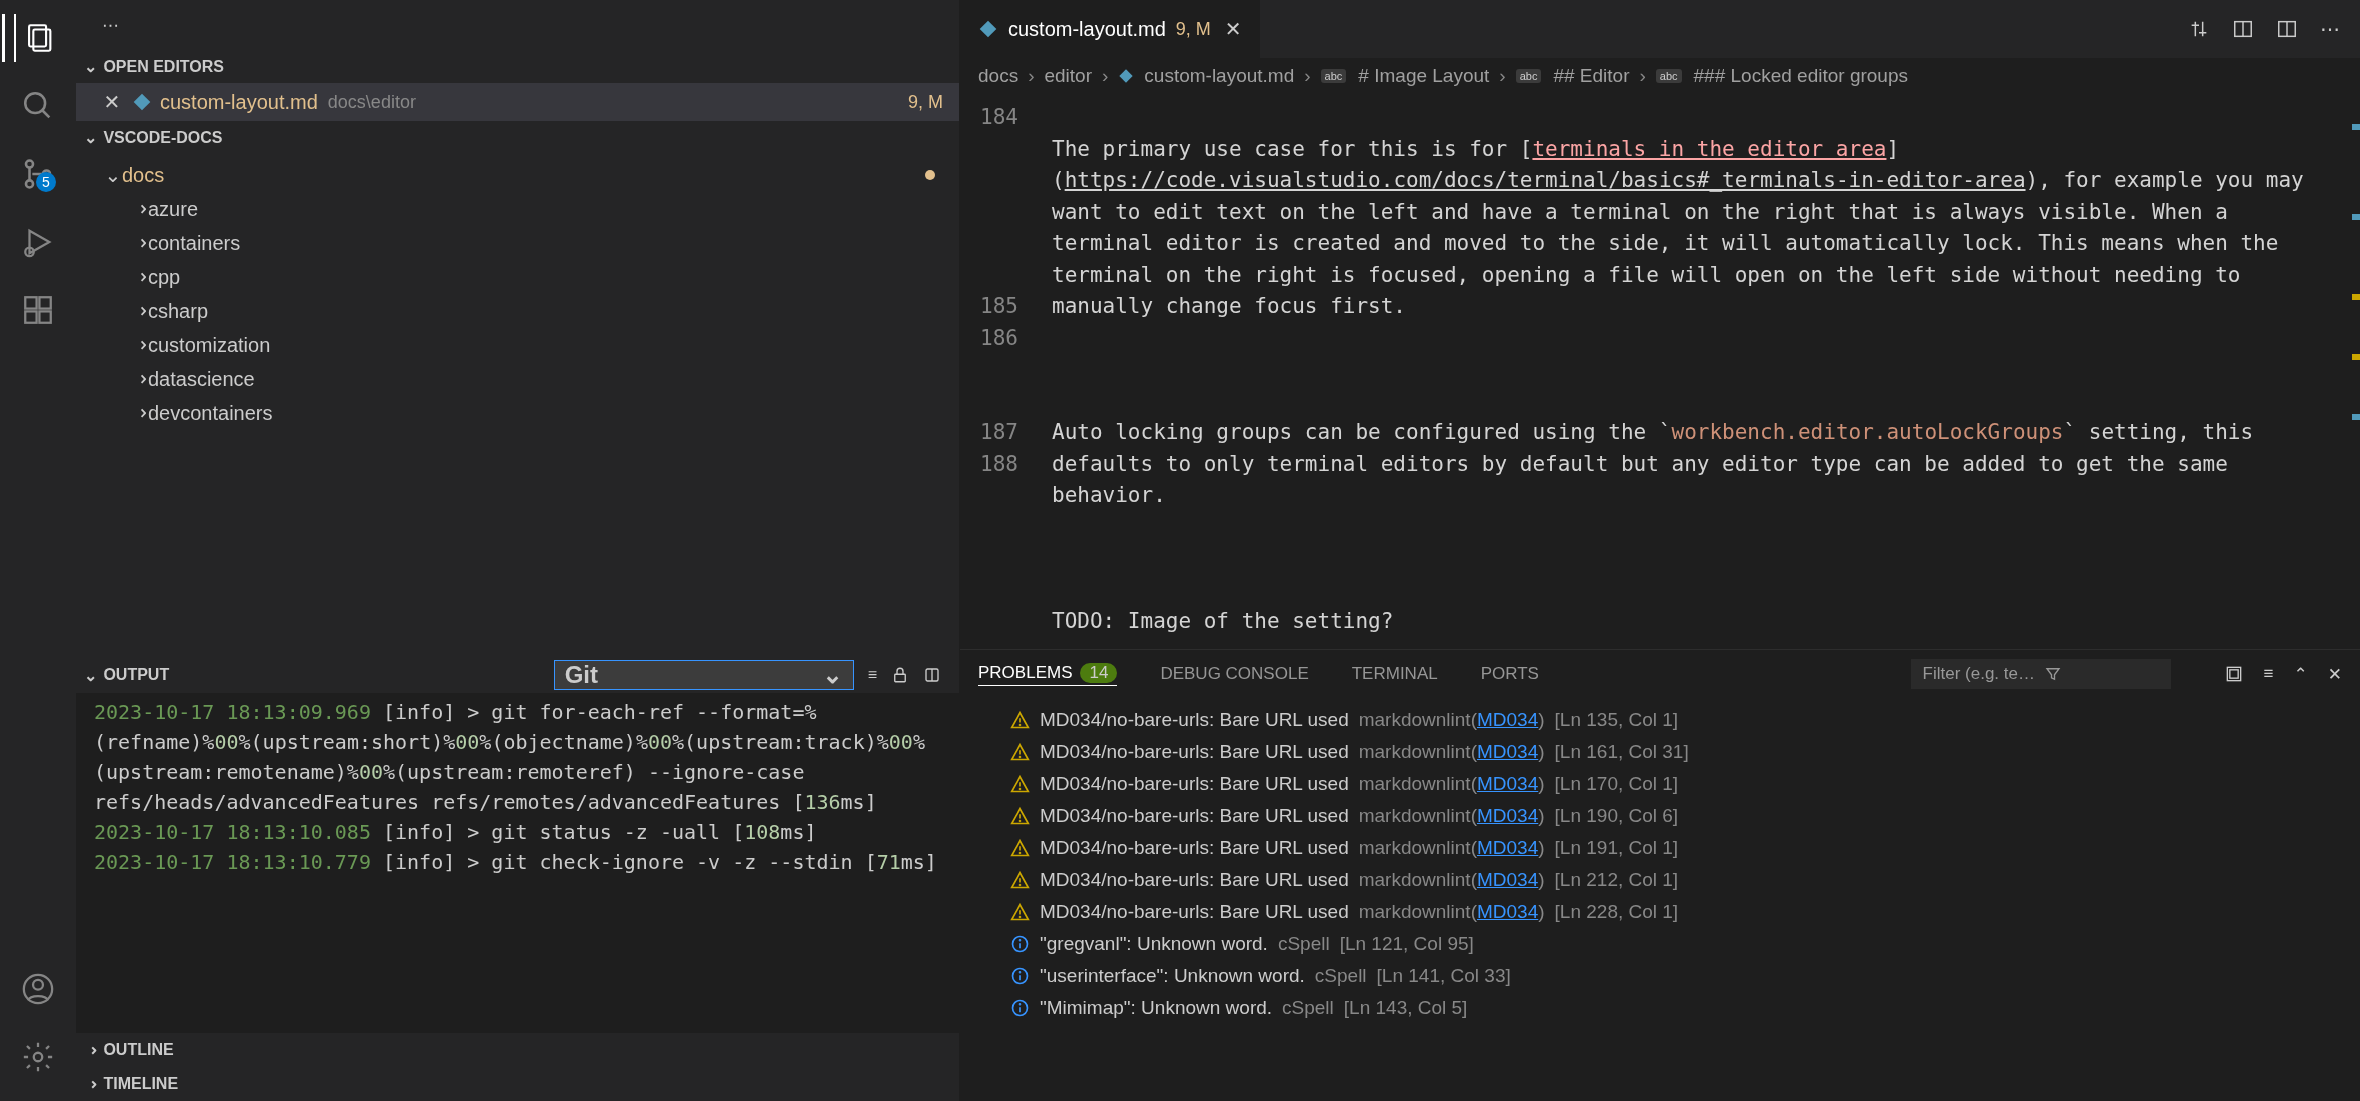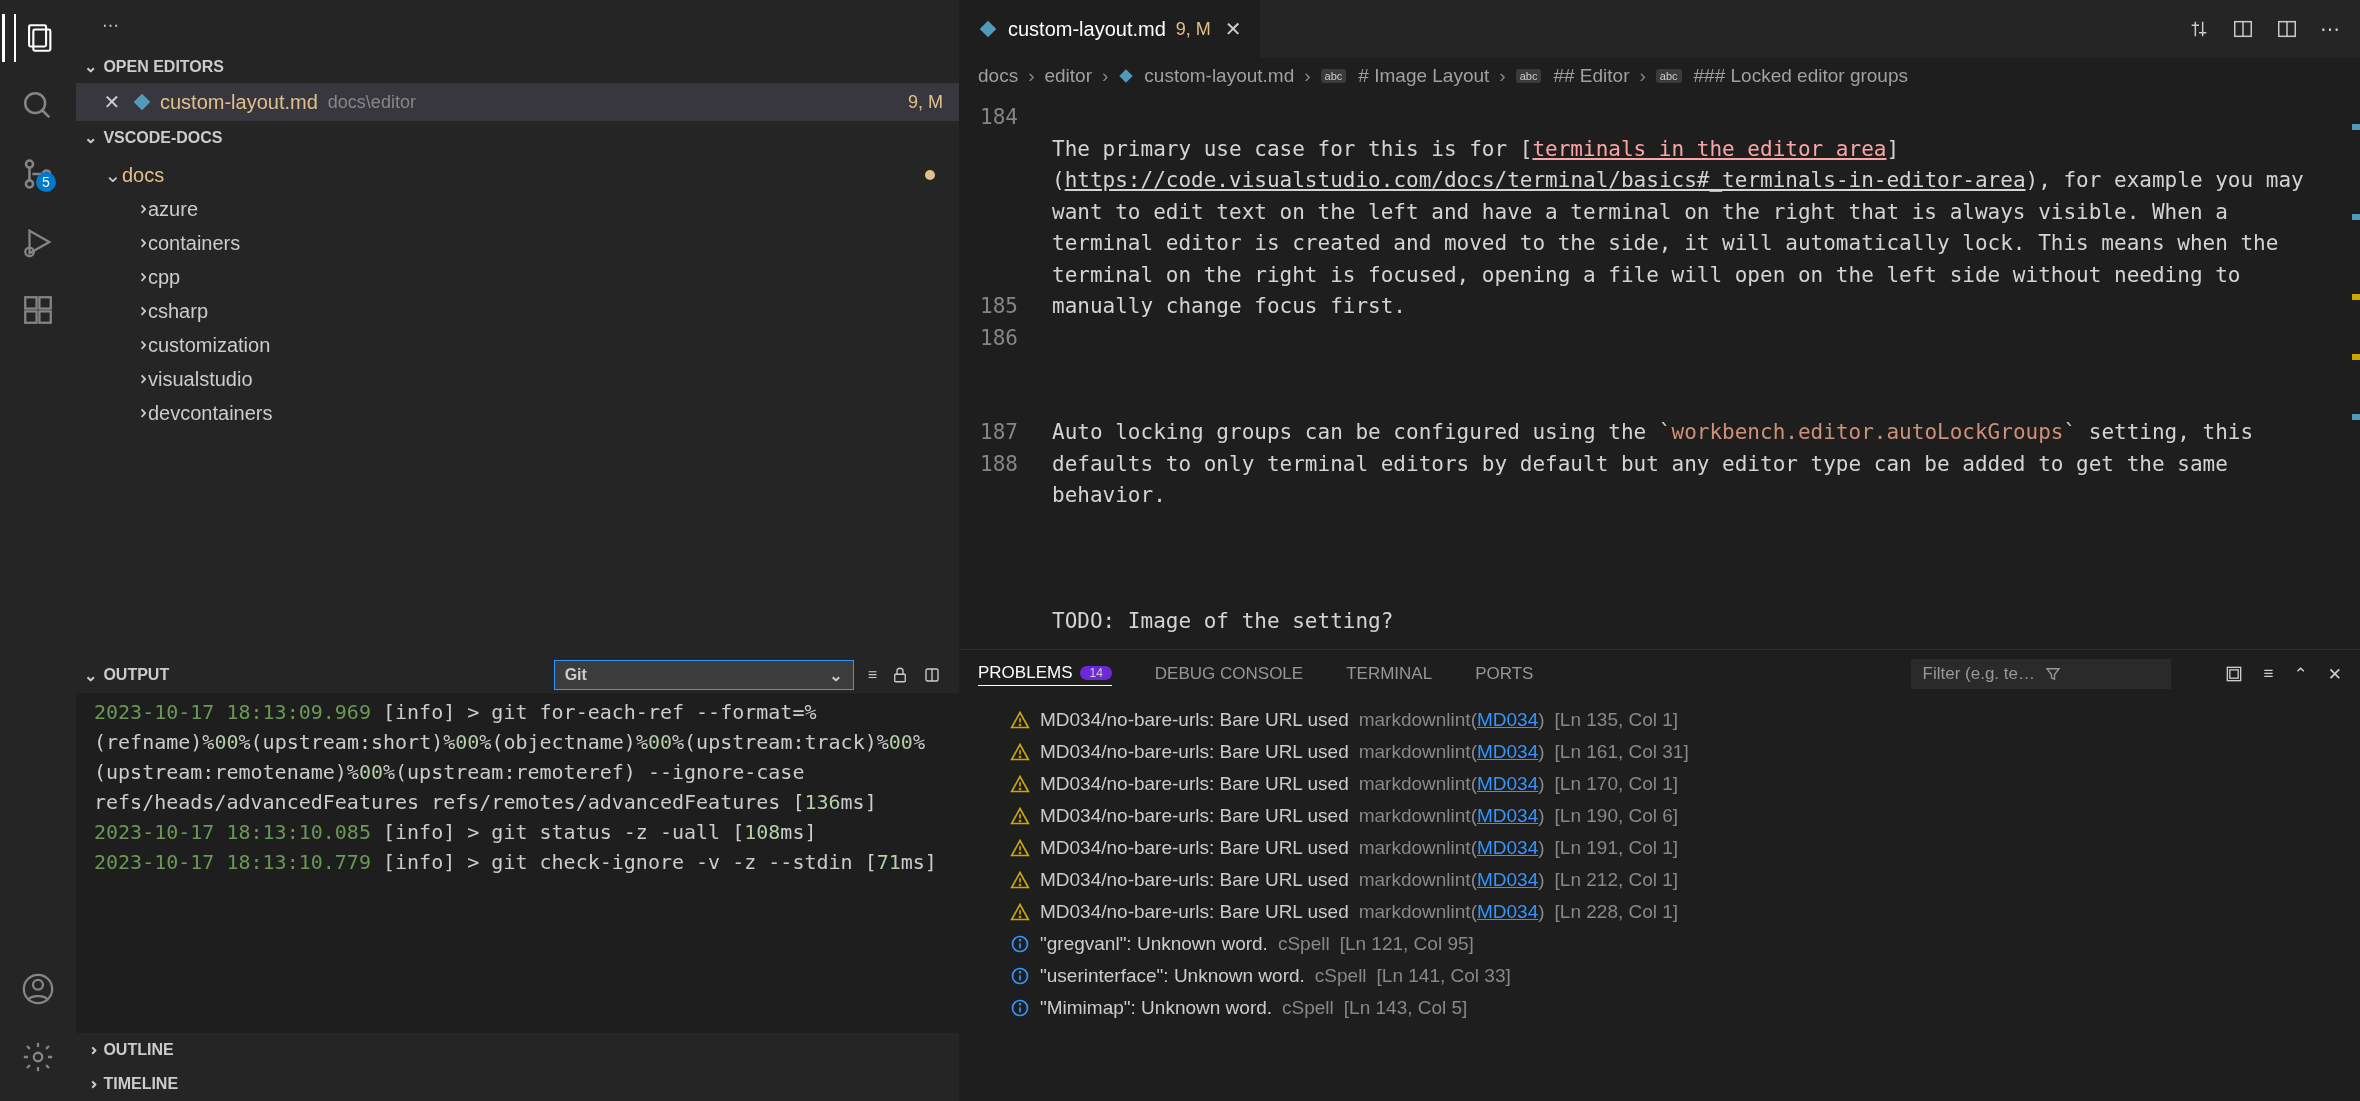--- a/index.html
+++ b/index.html
@@ -23,21 +23,21 @@
 .oe-name { color:#e2c08d; }
 .oe-path { color:#888; margin-left:10px; font-size:18px; }
 .oe-badge { margin-left:auto; margin-right:16px; color:#e2c08d; font-size:18px; }
 .tree { flex:1; overflow:hidden; padding-top:4px; }
 .tree-row { height:34px; display:flex; align-items:center; font-size:20px; color:#ccc; cursor:pointer; }
 .tree-row .chev { width:18px; text-align:center; color:#ccc; }
 .tree-folder { color:#ccc; }
 .tree-dot { margin-left:auto; margin-right:24px; width:10px; height:10px; border-radius:50%; background:#e2c08d; }
 .output-hdr { height:36px; display:flex; align-items:center; padding:0 8px; font-size:16px; font-weight:600; background:#252526; }
 .output-hdr .chev { margin-right:6px; }
-.output-select { margin-left:auto; background:#3c3c3c; color:#ccc; border:1px solid #3794ff; height:30px; width:300px; display:flex; align-items:center; padding:0 10px; font-size:16px; }
+.output-select { margin-left:auto; background:#3c3c3c; color:#ccc; border:1px solid #3794ff; height:30px; width:300px; display:flex; align-items:flex-end; padding:0 10px; font-size:24px; }
 .output-select .down { margin-left:auto; }
 .output-icons { display:flex; gap:14px; margin-left:14px; margin-right:10px; color:#ccc; }
 .output-body { font-family:Consolas,monospace; font-size:20px; line-height:1.5; padding:4px 18px; color:#ccc; background:#1e1e1e; height:340px; overflow:hidden; white-space:pre-wrap; }
 .ts { color:#6a9955; }
 .num { color:#b5cea8; }
 .simple-hdr { height:34px; display:flex; align-items:center; padding:0 8px; font-size:16px; font-weight:600; background:#252526; cursor:pointer; }
 .simple-hdr .chev { margin-right:6px; transform:rotate(-90deg); display:inline-block; }
 .editor-side { flex:1; display:flex; flex-direction:column; background:#1e1e1e; }
 .tabs-row { height:58px; display:flex; align-items:stretch; background:#252526; }
 .tab { display:flex; align-items:center; padding:0 18px; background:#1e1e1e; border-right:1px solid #252526; font-size:20px; }
@@ -56,21 +56,21 @@
 .code { flex:1; color:#d4d4d4; line-height:1.5; padding-top:8px; padding-right:20px; white-space:pre-wrap; word-wrap:break-word; }
 .link-txt { color:#fca5a5; text-decoration:underline;margin-top:28px; }
 .url-txt { color:#d4d4d4; text-decoration:underline; }
 .inline-code { color:#ce9178; }
 .minimap { position:absolute; right:0; top:0; width:20px; height:100%; }
 .mm-mark { position:absolute; right:0; width:8px; height:6px; }
 .panel { height:452px; display:flex; flex-direction:column; border-top:1px solid #2d2d2d; background:#1e1e1e; }
 .panel-tabs { height:48px; display:flex; align-items:center; padding:0 18px; gap:43px; font-size:17px; color:#969696; }
 .ptab { cursor:pointer; display:flex; align-items:center; gap:8px; }
 .ptab.active { color:#fff; border-bottom:1px solid #fff; padding-bottom:2px; }
-.pbadge { background:#6d28d9; border-radius:10px; padding:0 9px; font-size:12px; color:#ccc; }
+.pbadge { background:#4d7c0f; border-radius:10px; padding:0 9px; font-size:17px; color:#ccc; }
 .panel-tabs-spacer { flex:1; }
 .filter-box { background:#2a2a2a; color:#989898; padding:4px 12px; font-size:17px; height:30px; display:flex; align-items:center; width:260px; }
 .filter-box span { flex:1; overflow:hidden; white-space:nowrap; text-overflow:ellipsis; }
 .panel-actions { display:flex; gap:20px; color:#ccc; margin-left:10px; }
 .problems-body { flex:1; overflow:hidden; padding:6px 0; }
 .prob-row { height:32px; display:flex; align-items:center; font-size:19px; padding-left:50px; gap:10px; }
 .warn-icon { color:#cca700; }
 .info-icon { color:#3794ff; }
 .prob-msg { color:#ccc; }
 .prob-src { color:#888; }
@@ -180,21 +180,21 @@
           <div class="tree-row" style="padding-left: 54px;">
             <span class="chev" style="transform:rotate(-90deg);display:inline-block">⌄</span>
             <span class="tree-folder">csharp</span>
           </div>
           <div class="tree-row" style="padding-left: 54px;">
             <span class="chev" style="transform:rotate(-90deg);display:inline-block">⌄</span>
             <span class="tree-folder">customization</span>
           </div>
           <div class="tree-row" style="padding-left: 54px;">
             <span class="chev" style="transform:rotate(-90deg);display:inline-block">⌄</span>
-            <span class="tree-folder">visualstudio</span>
+            <span class="tree-folder">datascience</span>
           </div>
           <div class="tree-row" style="padding-left: 54px;">
             <span class="chev" style="transform:rotate(-90deg);display:inline-block">⌄</span>
             <span class="tree-folder">devcontainers</span>
           </div>
         </div>
     </div>
 
     <div class="output-hdr">
       <span class="chev">⌄</span>

